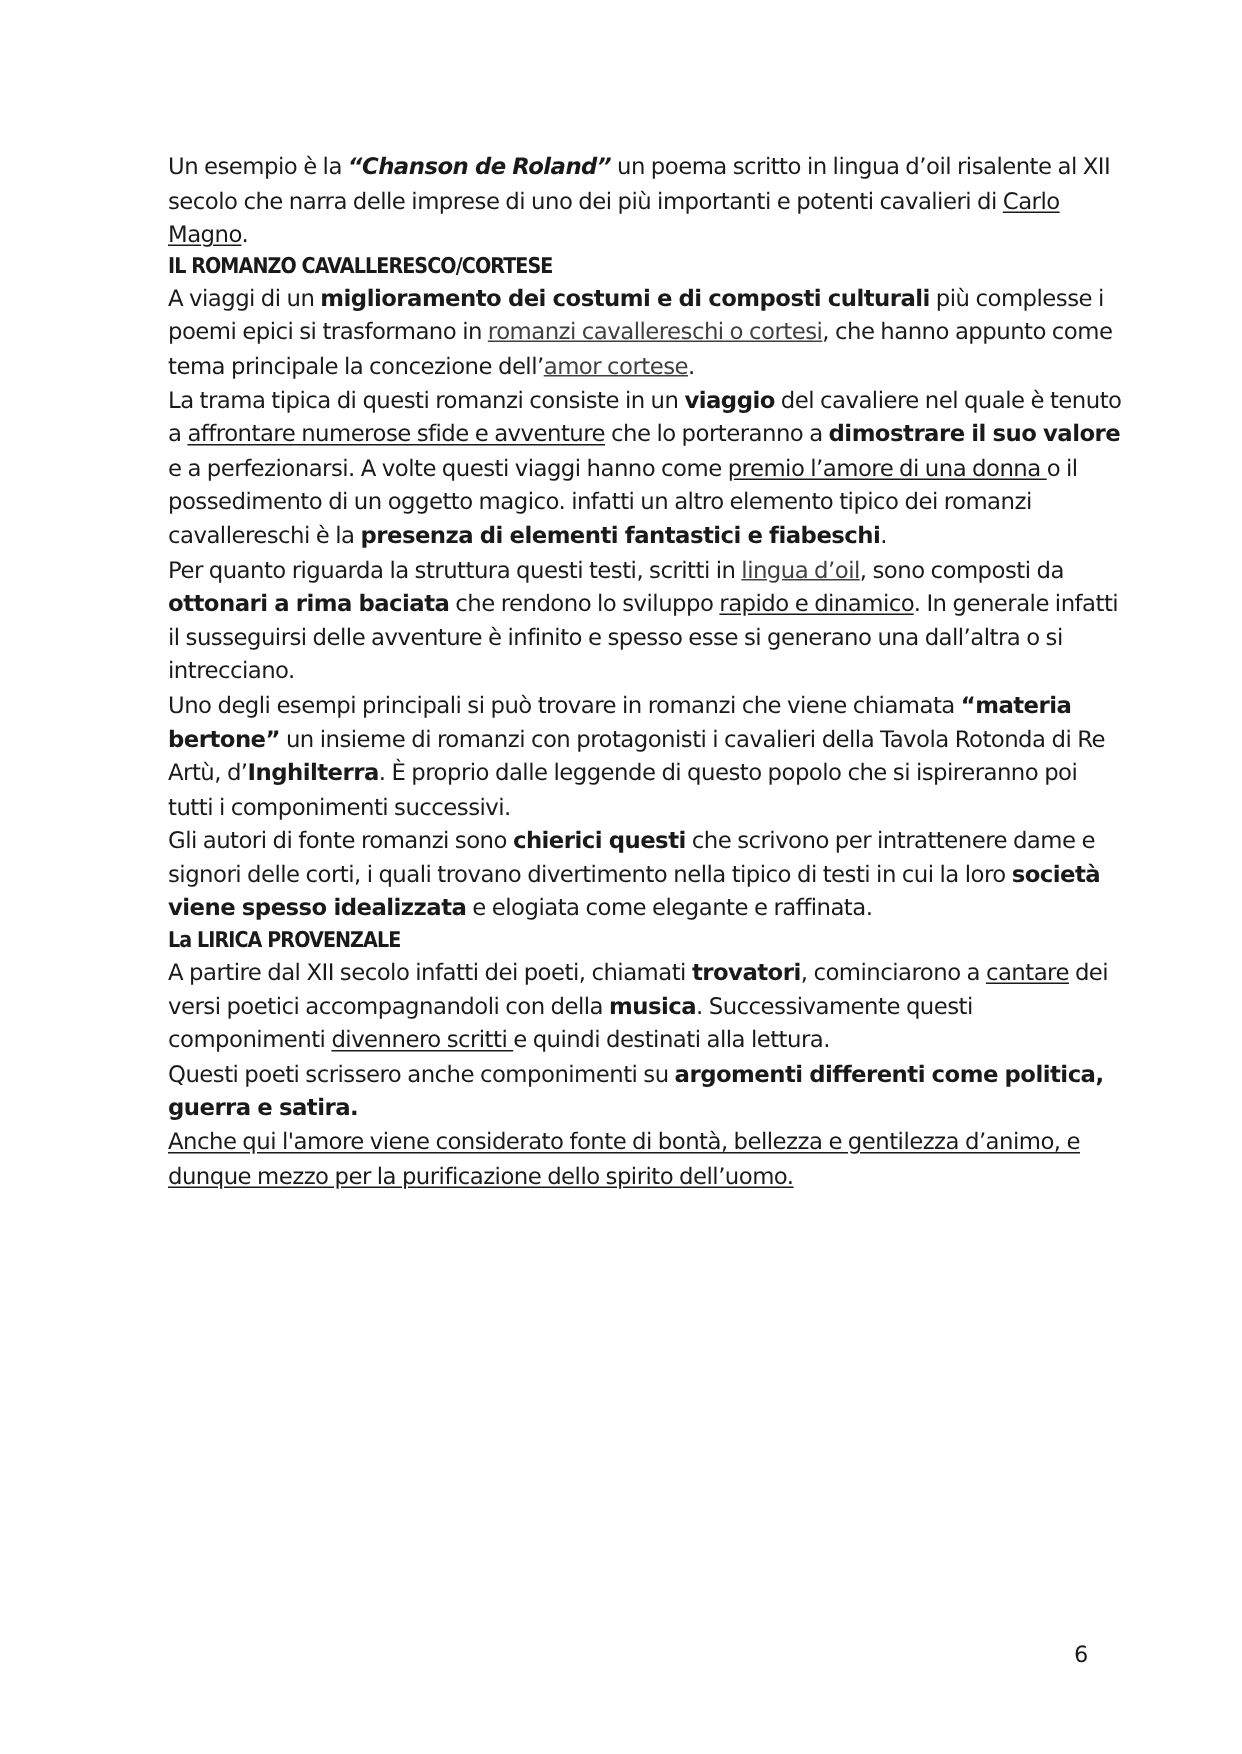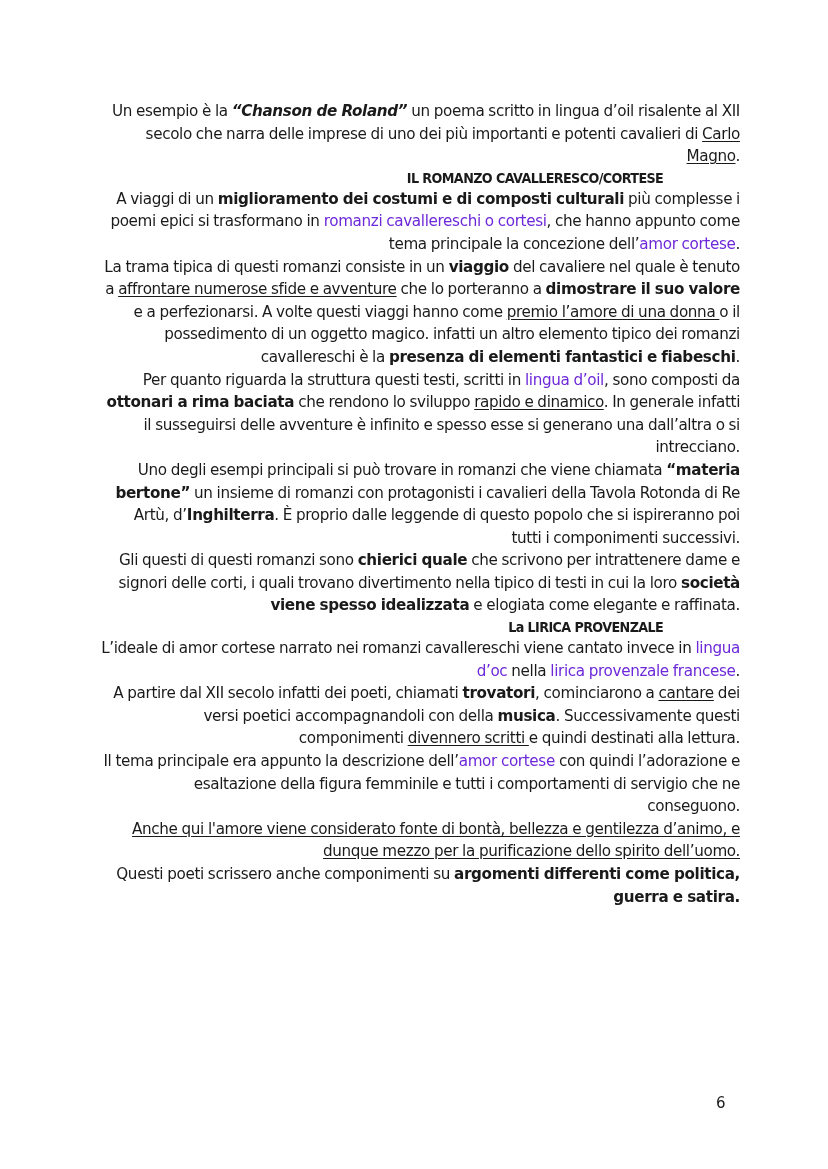--- a/index.html
+++ b/index.html
@@ -1,23 +1,23 @@
 <!DOCTYPE html>
 <html><head>
 <meta charset="utf-8">
 <style>
   html, body { margin: 0; padding: 0; background: #ffffff; }
   body { width: 828px; height: 1169px; position: relative; overflow: hidden;
          font-family: "DejaVu Sans", sans-serif; color: #1a1a1a; }
-  .page { position: absolute; left: 100px; top: 100px; width: 640px; text-align: right; }
+  .page { position: absolute; left: 112px; top: 100px; width: 640px; }
   p.para { margin: 0; font-size: 15.2px; line-height: 22.6px; letter-spacing: -0.35px; word-spacing: -0.5px; }
   .b { font-weight: bold; }
   .i { font-style: italic; }
   .u { text-decoration: underline; text-underline-offset: 2px; }
-  .o { color: #6d28d9; }
+  .o { color: #404040; text-decoration: underline; }
   h2.heading { margin: 0; font-family: "DejaVu Sans", sans-serif; font-weight: bold;
                font-size: 14.5px; letter-spacing: -0.7px; transform: scaleX(0.88); transform-origin: left;
                line-height: 20px; }
   .h1 { margin-top: 25px; margin-bottom: 13px; }
   .h2 { margin-top: 24px; margin-bottom: 14px; }
   .page-number { position: absolute; left: 716px; top: 1094px; font-size: 15px; color: #1a1a1a; }
 </style>
 </head>
 <body>
 
@@ -29,29 +29,27 @@
 
   <p class="para"><span>A viaggi di un </span><span class="b">miglioramento dei costumi e di composti culturali</span><span> più complesse i poemi epici si trasformano in </span><span class="o">romanzi cavallereschi o cortesi</span><span>, che hanno appunto come tema principale la concezione dell’</span><span class="o">amor cortese</span><span>.</span></p>
 
 
   <p class="para"><span>La trama tipica di questi romanzi consiste in un </span><span class="b">viaggio</span><span> del cavaliere nel quale è tenuto a </span><span class="u">affrontare numerose sfide e avventure</span><span> che lo porteranno a </span><span class="b">dimostrare il suo valore</span><span> e a perfezionarsi. A volte questi viaggi hanno come </span><span class="u">premio l’amore di una donna </span><span>o il possedimento di un oggetto magico. infatti un altro elemento tipico dei romanzi cavallereschi è la </span><span class="b">presenza di elementi fantastici e fiabeschi</span><span>.</span></p>
 
   <p class="para"><span>Per quanto riguarda la struttura questi testi, scritti in </span><span class="o">lingua d’oil</span><span>, sono composti da </span><span class="b">ottonari a rima baciata</span><span> che rendono lo sviluppo </span><span class="u">rapido e dinamico</span><span>. In generale infatti il susseguirsi delle avventure è infinito e spesso esse si generano una dall’altra o si intrecciano.</span></p>
 
   <p class="para"><span>Uno degli esempi principali si può trovare in romanzi che viene chiamata </span><span class="b">“materia bertone”</span><span> un insieme di romanzi con protagonisti i cavalieri della Tavola Rotonda di Re Artù, d’</span><span class="b">Inghilterra</span><span>. È proprio dalle leggende di questo popolo che si ispireranno poi tutti i componimenti successivi.</span></p>
 
-  <p class="para"><span>Gli questi di questi romanzi sono </span><span class="b">chierici quale</span><span> che scrivono per intrattenere dame e signori delle corti, i quali trovano divertimento nella tipico di testi in cui la loro </span><span class="b">società viene spesso idealizzata</span><span> e elogiata come elegante e raffinata.</span></p>
+  <p class="para"><span>Gli autori di fonte romanzi sono </span><span class="b">chierici questi</span><span> che scrivono per intrattenere dame e signori delle corti, i quali trovano divertimento nella tipico di testi in cui la loro </span><span class="b">società viene spesso idealizzata</span><span> e elogiata come elegante e raffinata.</span></p>
 
   <h2 class="heading h2">La LIRICA PROVENZALE</h2>
 
-  <p class="para"><span>L’ideale di amor cortese narrato nei romanzi cavallereschi viene cantato invece in </span><span class="o">lingua d’oc</span><span> nella </span><span class="o">lirica provenzale francese</span><span>.</span></p>
 
   <p class="para"><span>A partire dal XII secolo infatti dei poeti, chiamati </span><span class="b">trovatori</span><span>, cominciarono a </span><span class="u">cantare</span><span> dei versi poetici accompagnandoli con della </span><span class="b">musica</span><span>. Successivamente questi componimenti </span><span class="u">divennero scritti </span><span>e quindi destinati alla lettura.</span></p>
 
-  <p class="para"><span>Il tema principale era appunto la descrizione dell’</span><span class="o">amor cortese</span><span> con quindi l’adorazione e esaltazione della figura femminile e tutti i comportamenti di servigio che ne conseguono.</span></p>
+
+  <p class="para"><span>Questi poeti scrissero anche componimenti su </span><span class="b">argomenti differenti come politica, guerra e satira.</span></p>
 
   <p class="para"><span class="u">Anche qui l'amore viene considerato fonte di bontà, bellezza e gentilezza d’animo, e dunque mezzo per la purificazione dello spirito dell’uomo.</span></p>
-
-  <p class="para"><span>Questi poeti scrissero anche componimenti su </span><span class="b">argomenti differenti come politica, guerra e satira.</span></p>
 
 </div>
 
 <div class="page-number">6</div>
 
 </body></html>

